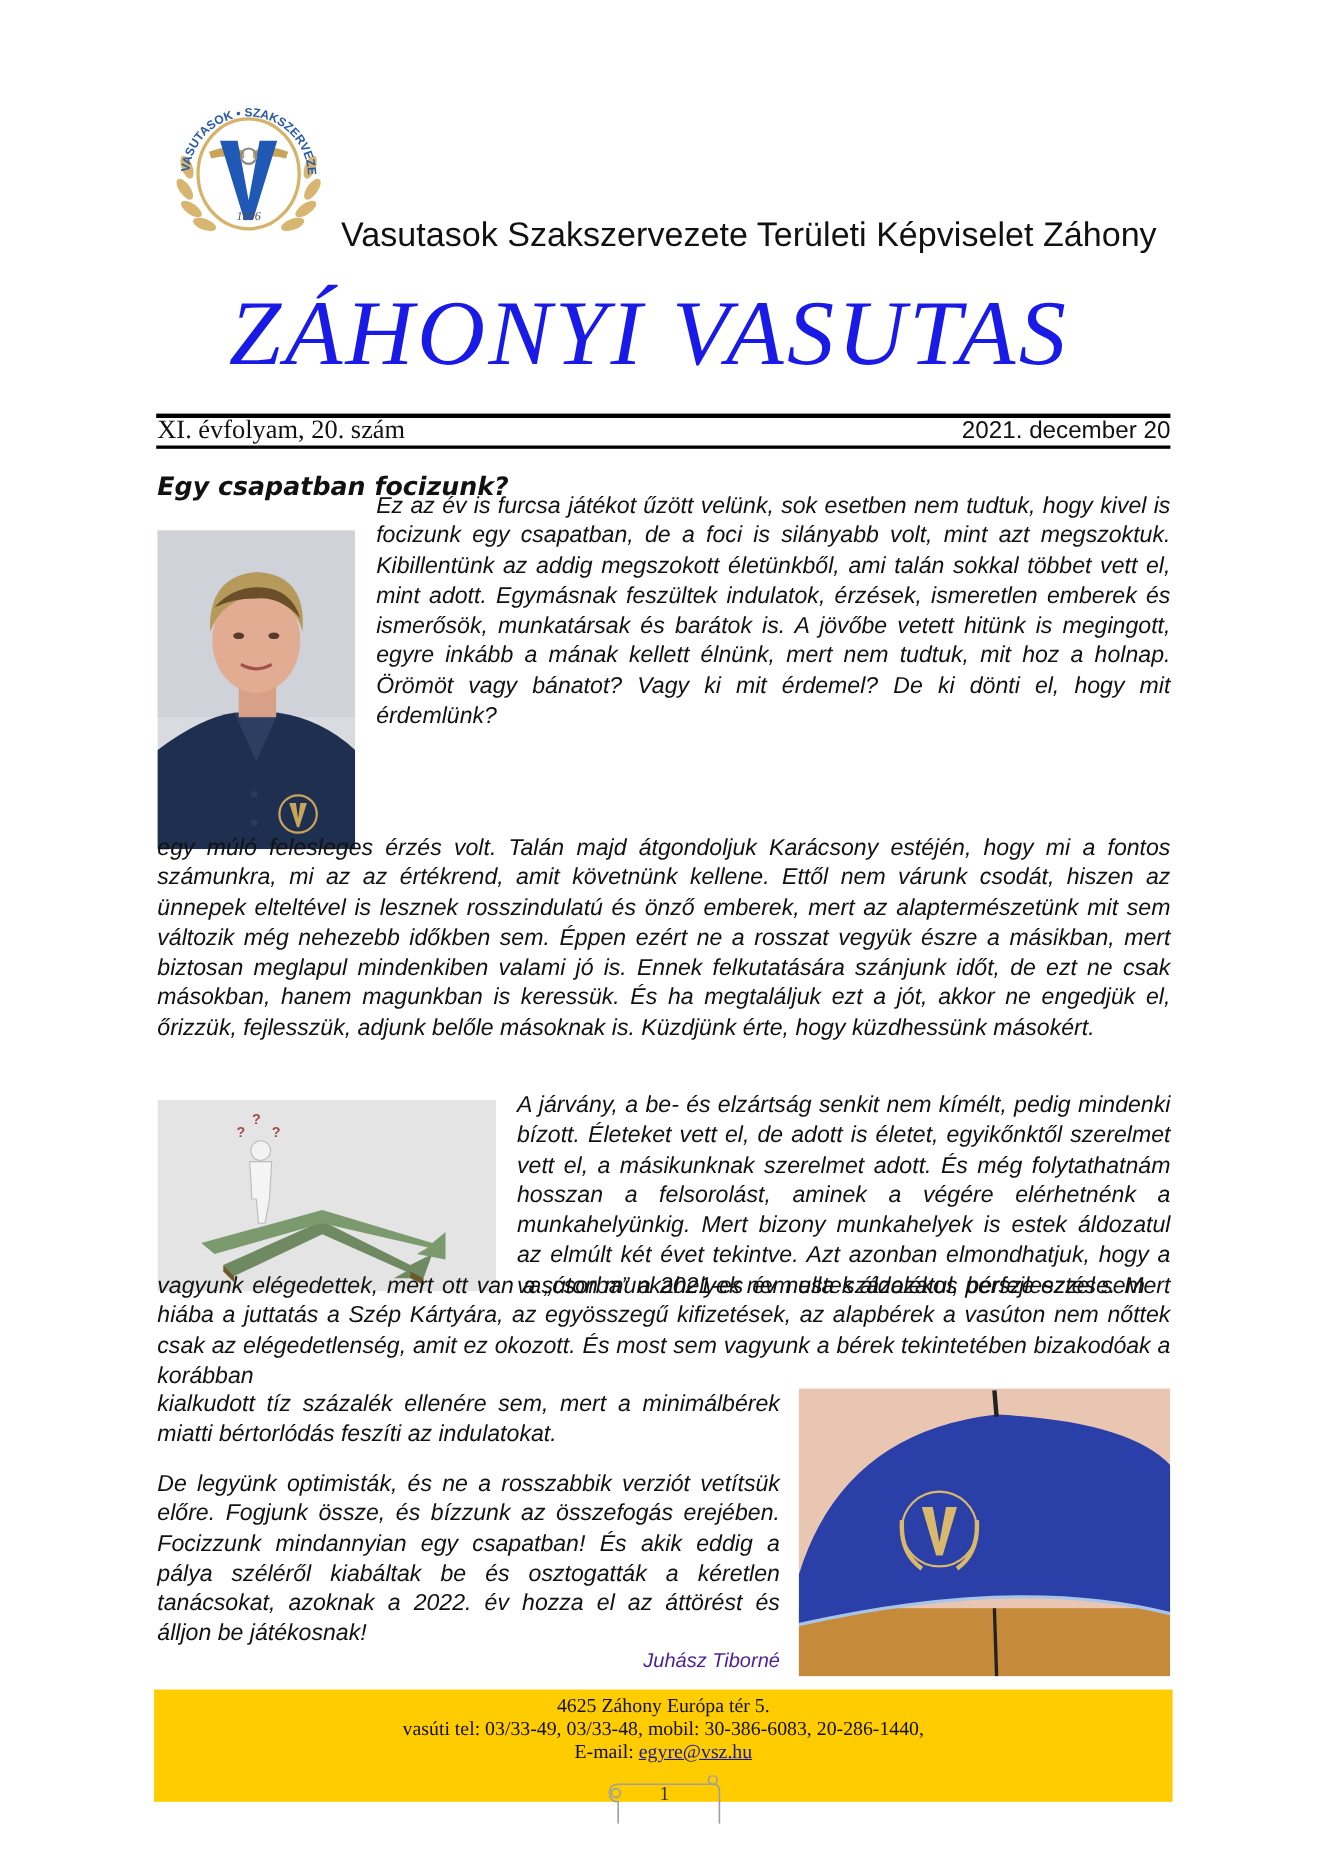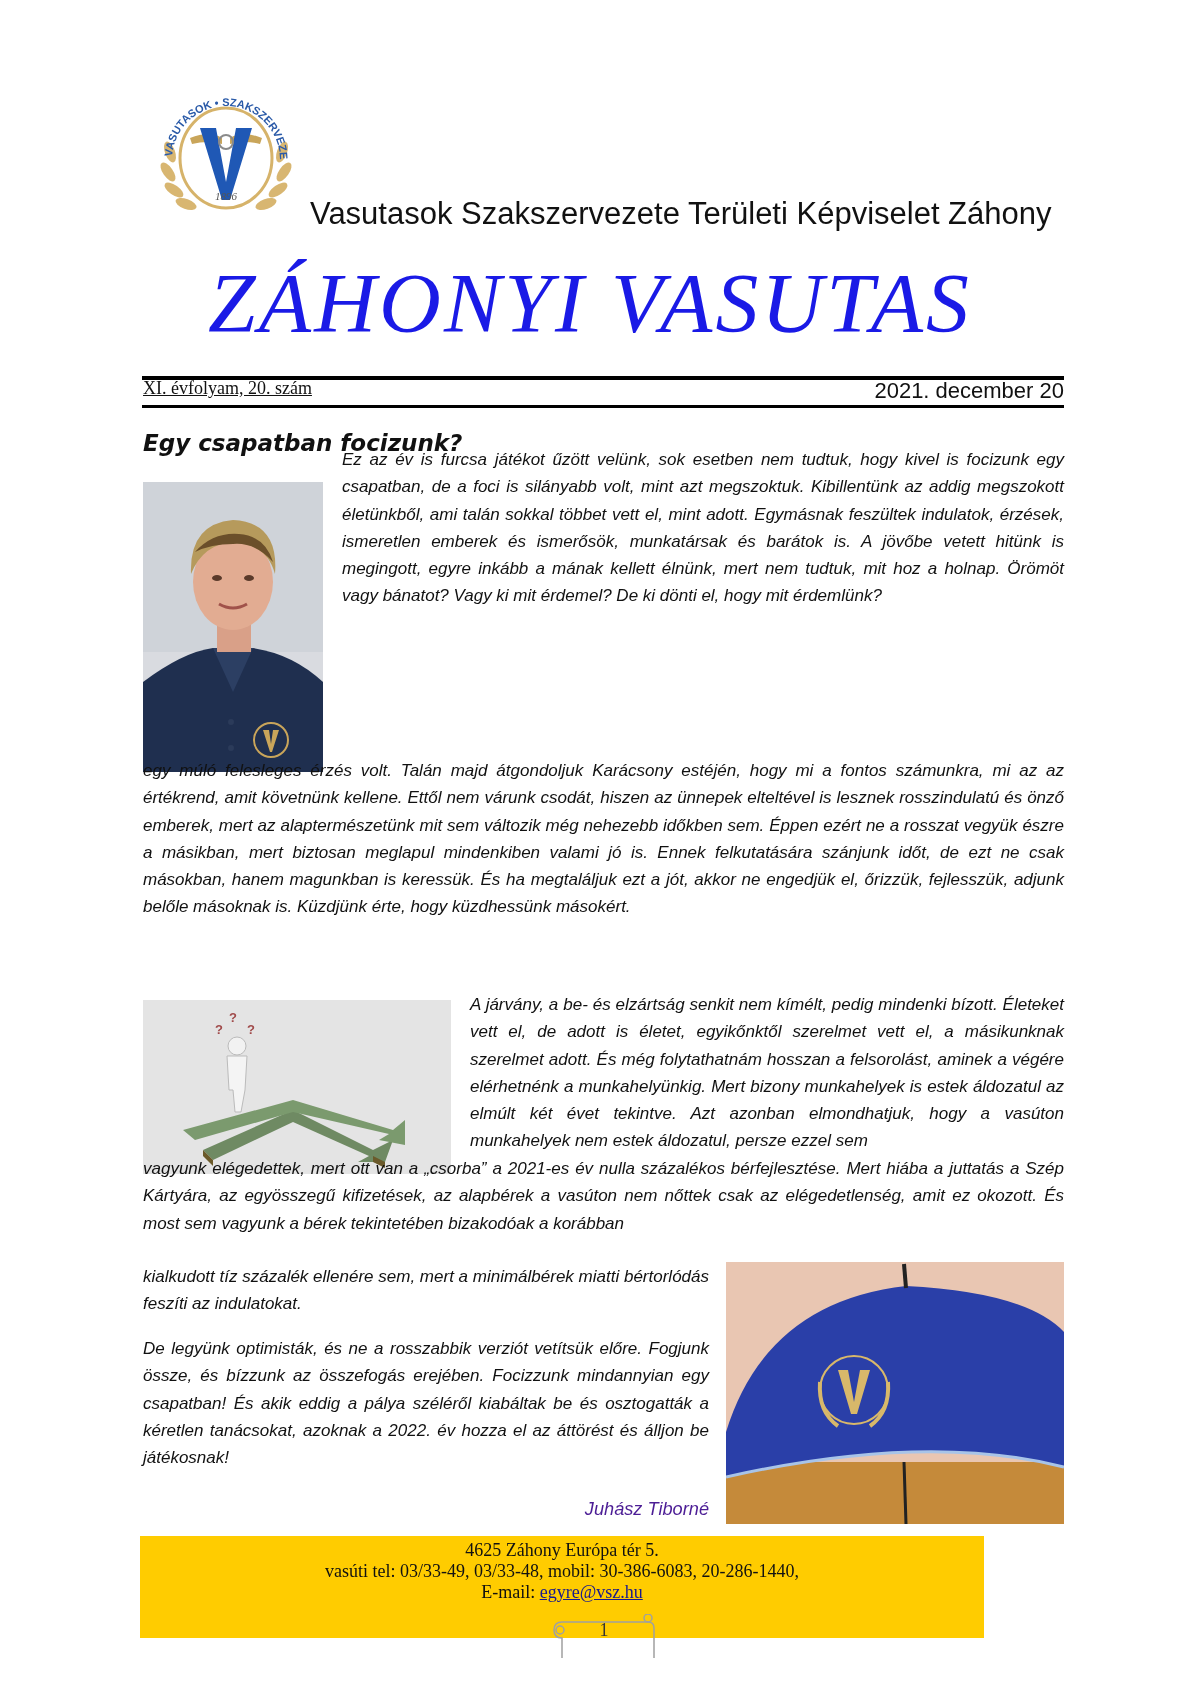--- a/index.html
+++ b/index.html
@@ -9,49 +9,49 @@
   
   .logo { position: absolute; left: 150px; top: 82px; width: 152px; height: 140px; }
   .org-name { position: absolute; left: 310px; top: 196px; width: 700px;
     font-family: Liberation Sans, sans-serif; font-size: 31px; color: #111; white-space: nowrap; }
   .masthead { position: absolute; left: 140px; top: 262px; width: 900px; text-align: center;
     font-family: "Liberation Serif", serif; font-style: italic; font-size: 84px; color: #1a1ae6;
     letter-spacing: 3px; line-height: 1; transform: scaleX(1.02); }
   .rule-top { position: absolute; left: 142px; top: 376px; width: 922px; height: 4px; background: #000; }
   .rule-bottom { position: absolute; left: 142px; top: 405px; width: 922px; height: 3px; background: #000; }
   .issue { position: absolute; left: 143px; top: 378px;
-    font-family: "Liberation Serif", serif; font-size: 18px; color: #111; text-decoration: underline; }
+    font-family: "Liberation Serif", serif; font-size: 24px; color: #111; }
   .date { position: absolute; right: 136px; top: 378px;
     font-family: Liberation Sans, sans-serif; font-size: 22px; color: #111; }
 
   
   .article-title { position: absolute; left: 143px; top: 430px;
     font-family: "DejaVu Sans", sans-serif; font-style: italic; font-weight: bold;
     font-size: 23px; color: #111; }
 
-  .body-text { font-family: "Liberation Sans", sans-serif; font-style: italic; font-size: 17px;
+  .body-text { font-family: "Liberation Sans", sans-serif; font-style: italic; font-size: 21px;
     color: #111; line-height: 27.3px; text-align: justify; margin: 0; }
 
   .photo-portrait { position: absolute; left: 143px; top: 482px; width: 180px; height: 290px; overflow: hidden; }
   .photo-choice { position: absolute; left: 143px; top: 1000px; width: 308px; height: 174px; overflow: hidden; }
   .photo-umbrella { position: absolute; left: 726px; top: 1262px; width: 338px; height: 262px; overflow: hidden; }
 
   .block { position: absolute; }
   .p1 { left: 342px; top: 446px; width: 722px; }
   .p2 { left: 342px; top: 703px; width: 722px; }
   .p2b { left: 143px; top: 757px; width: 921px; }
   .p3 { left: 470px; top: 991px; width: 594px; }
   .p3b { left: 143px; top: 1155px; width: 921px; }
   .p3c { left: 143px; top: 1263px; width: 566px; }
   .p4 { left: 143px; top: 1335px; width: 566px; }
   .signature { position: absolute; right: 491px; top: 1499px;
     font-family: "Liberation Sans", sans-serif; font-style: italic; font-size: 18.2px; color: #4c1d95; }
 
   
-  .footer { position: absolute; left: 140px; top: 1536px; width: 844px; height: 102px; background: #ffcc00;
+  .footer { position: absolute; left: 140px; top: 1536px; width: 926px; height: 102px; background: #ffcc00;
     font-family: "Liberation Serif", serif; font-size: 18px; color: #111; text-align: center; line-height: 21px; padding-top: 4px; box-sizing: border-box; }
   .footer a { color: #1a1a8c; text-decoration: underline; }
   .page-num-box { position: absolute; left: 552px; top: 1614px; width: 104px; height: 44px; }
   .page-num { position: absolute; left: 552px; top: 1620px; width: 104px; text-align: center;
     font-family: "Liberation Serif", serif; font-size: 18px; color: #333; }
 </style>
 </head>
 <body>
 
 <div class="page">

